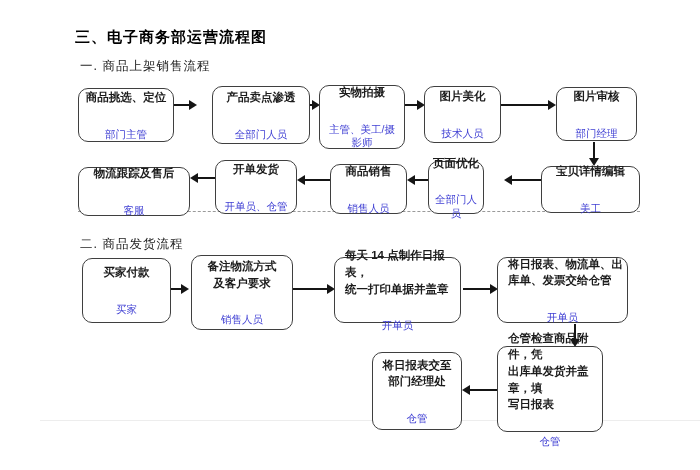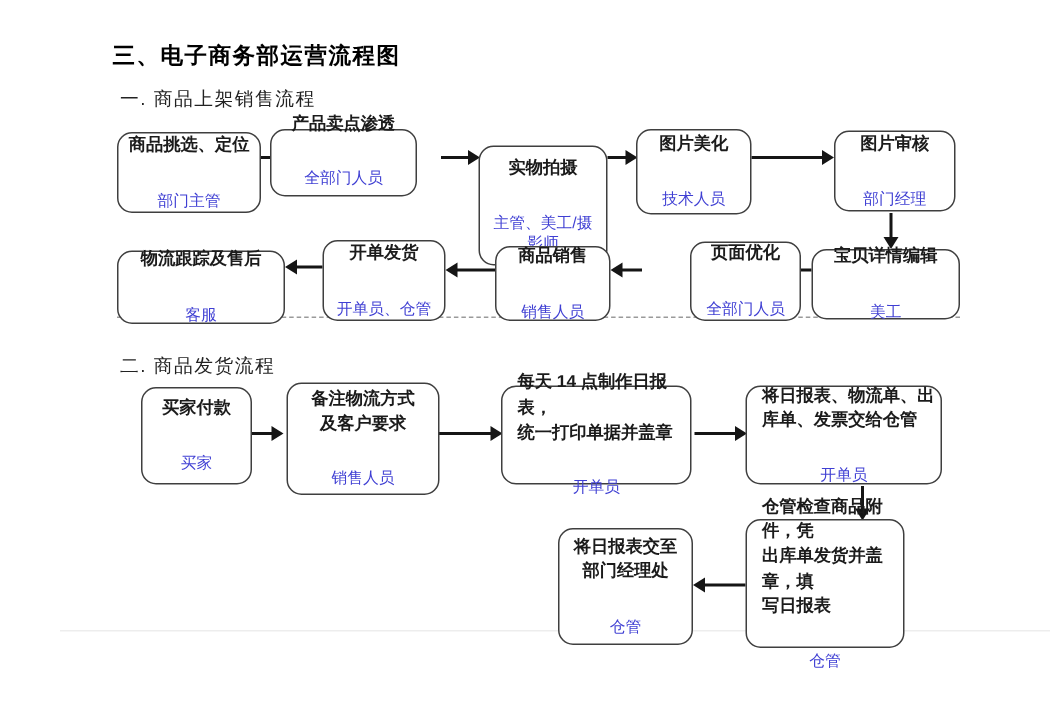--- a/index.html
+++ b/index.html
@@ -43,25 +43,25 @@
 
 <div class="page">
 
   <div class="doc-title">三、电子商务部运营流程图</div>
   <div class="sec-label" style="left:80px;top:58px;">一. 商品上架销售流程</div>
 
   <div class="box" style="left:78px;top:88px;width:96px;height:54px;">
     <div class="box-title">商品挑选、定位</div>
     <div class="box-role">部门主管</div>
   </div>
-  <div class="box" style="left:180px;top:86px;width:98px;height:45px;justify-content:flex-end;">
+  <div class="box" style="left:212px;top:86px;width:98px;height:58px;">
     <div class="box-title">产品卖点渗透</div>
     <div class="box-role">全部门人员</div>
   </div>
-  <div class="box" style="left:319px;top:85px;width:86px;height:80px;margin-top:12px;">
+  <div class="box" style="left:319px;top:85px;width:86px;height:64px;">
     <div class="box-title">实物拍摄</div>
     <div class="box-role">主管、美工/摄影师</div>
   </div>
   <div class="box" style="left:424px;top:86px;width:77px;height:57px;">
     <div class="box-title">图片美化</div>
     <div class="box-role">技术人员</div>
   </div>
   <div class="box" style="left:556px;top:87px;width:81px;height:54px;">
     <div class="box-title">图片审核</div>
     <div class="box-role">部门经理</div>
@@ -70,21 +70,21 @@
   <div class="arr arr-h arr-r" style="left:174px;top:104px;width:16px;"></div>
   <div class="arr arr-h arr-r" style="left:294px;top:104px;width:19px;"></div>
   <div class="arr arr-h arr-r" style="left:405px;top:104px;width:13px;"></div>
   <div class="arr arr-h arr-r" style="left:501px;top:104px;width:48px;"></div>
   <div class="arr arr-v arr-d" style="left:593px;top:142px;height:17px;"></div>
 
   <div class="box" style="left:541px;top:166px;width:99px;height:47px;">
     <div class="box-title">宝贝详情编辑</div>
     <div class="box-role">美工</div>
   </div>
-  <div class="box" style="left:428px;top:161px;width:74px;height:53px;margin-left:32px;">
+  <div class="box" style="left:428px;top:161px;width:56px;height:53px;">
     <div class="box-title">页面优化</div>
     <div class="box-role">全部门人员</div>
   </div>
   <div class="box" style="left:330px;top:164px;width:77px;height:50px;">
     <div class="box-title">商品销售</div>
     <div class="box-role">销售人员</div>
   </div>
   <div class="box" style="left:78px;top:167px;width:112px;height:49px;">
     <div class="box-title">物流跟踪及售后</div>
     <div class="box-role">客服</div>
@@ -96,21 +96,21 @@
 
   <div class="arr arr-h arr-l" style="left:511px;top:179px;width:30px;"></div>
   <div class="arr arr-h arr-l" style="left:414px;top:179px;width:14px;"></div>
   <div class="arr arr-h arr-l" style="left:304px;top:179px;width:26px;"></div>
   <div class="arr arr-h arr-l" style="left:197px;top:177px;width:18px;"></div>
 
   <div class="dashed-line"></div>
 
   <div class="sec-label" style="left:80px;top:236px;">二. 商品发货流程</div>
 
-  <div class="box" style="left:82px;top:258px;width:74px;height:65px;margin-left:12px;">
+  <div class="box" style="left:82px;top:258px;width:89px;height:65px;">
     <div class="box-title">买家付款</div>
     <div class="box-role">买家</div>
   </div>
   <div class="box" style="left:191px;top:255px;width:102px;height:75px;">
     <div class="box-title">备注物流方式
 及客户要求</div>
     <div class="box-role">销售人员</div>
   </div>
   <div class="box align-left" style="left:334px;top:257px;width:127px;height:66px;">
     <div class="box-title">每天 14 点制作日报表，

